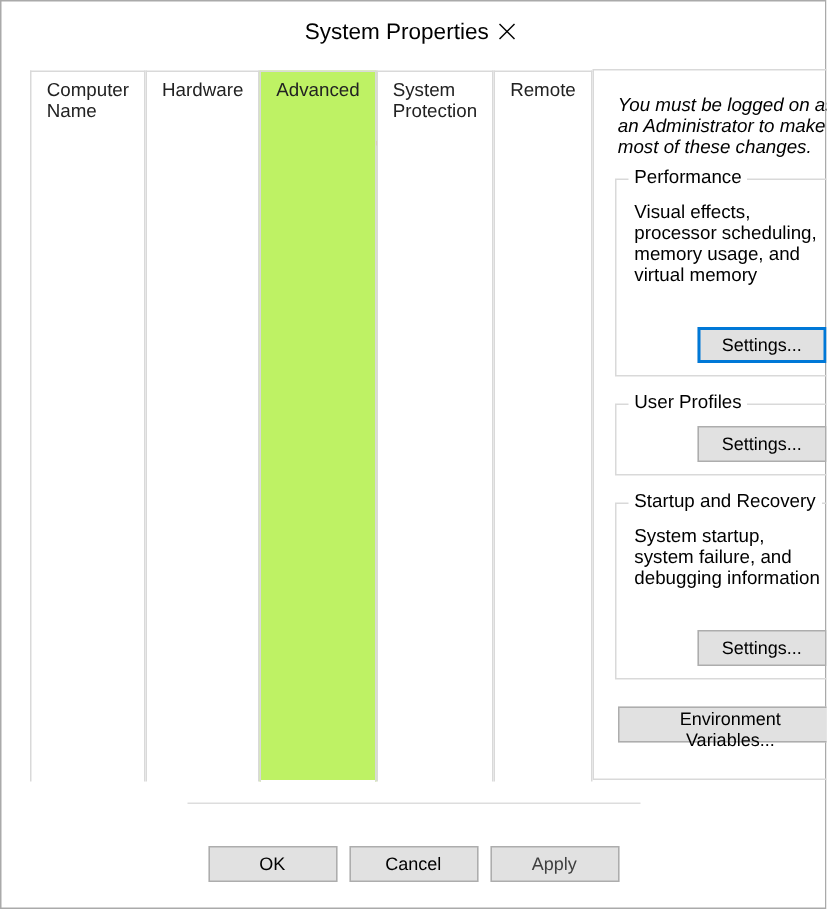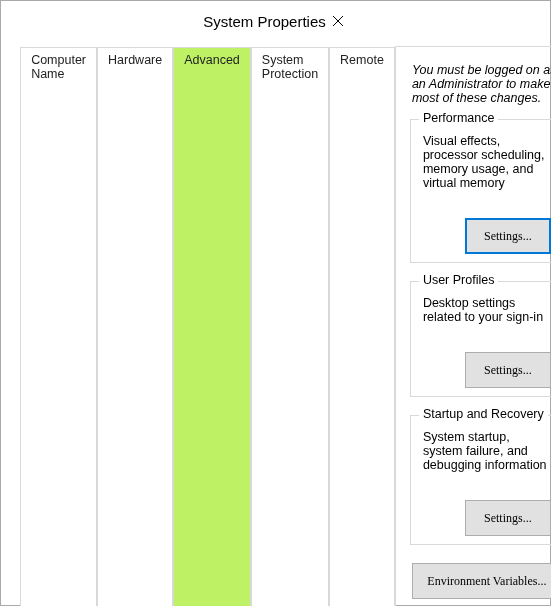--- a/index.html
+++ b/index.html
@@ -98,24 +98,24 @@
   .group-desc {
     font-size: 12.5px;
     margin-bottom: 28px;
   }
   .group-btn-row {
     display: flex;
     justify-content: flex-end;
   }
   .btn {
     min-width: 86px;
-    height: 36px;
+    height: 24px;
     border: 1px solid #adadad;
     background: #e1e1e1;
-    font-family: Liberation Serif, serif;
+    font-family: Liberation Sans, sans-serif;
     font-size: 12px;
     padding: 0 12px;
     cursor: default;
   }
   .btn.focused {
     border: 2px solid #0078d7;
     padding: 0 11px;
   }
   .btn.disabled {
     color: #404040;
@@ -179,21 +179,20 @@
         <div class="group-btn-row">
           <button class="btn focused">Settings...</button>
         </div>
 
         <div class="red-underline" style="left:368px; right:12px; top:38px;"></div>
         <div class="red-underline" style="left:368px; right:12px; top:76px;"></div>
       </div>
 
       <div class="group">
         <div class="group-legend">User Profiles</div>
-        <div class="group-desc">Desktop settings related to your sign-in</div>
         <div class="group-btn-row">
           <button class="btn">Settings...</button>
         </div>
       </div>
 
       <div class="group">
         <div class="group-legend">Startup and Recovery</div>
         <div class="group-desc">System startup, system failure, and debugging information</div>
         <div class="group-btn-row">
           <button class="btn">Settings...</button>

